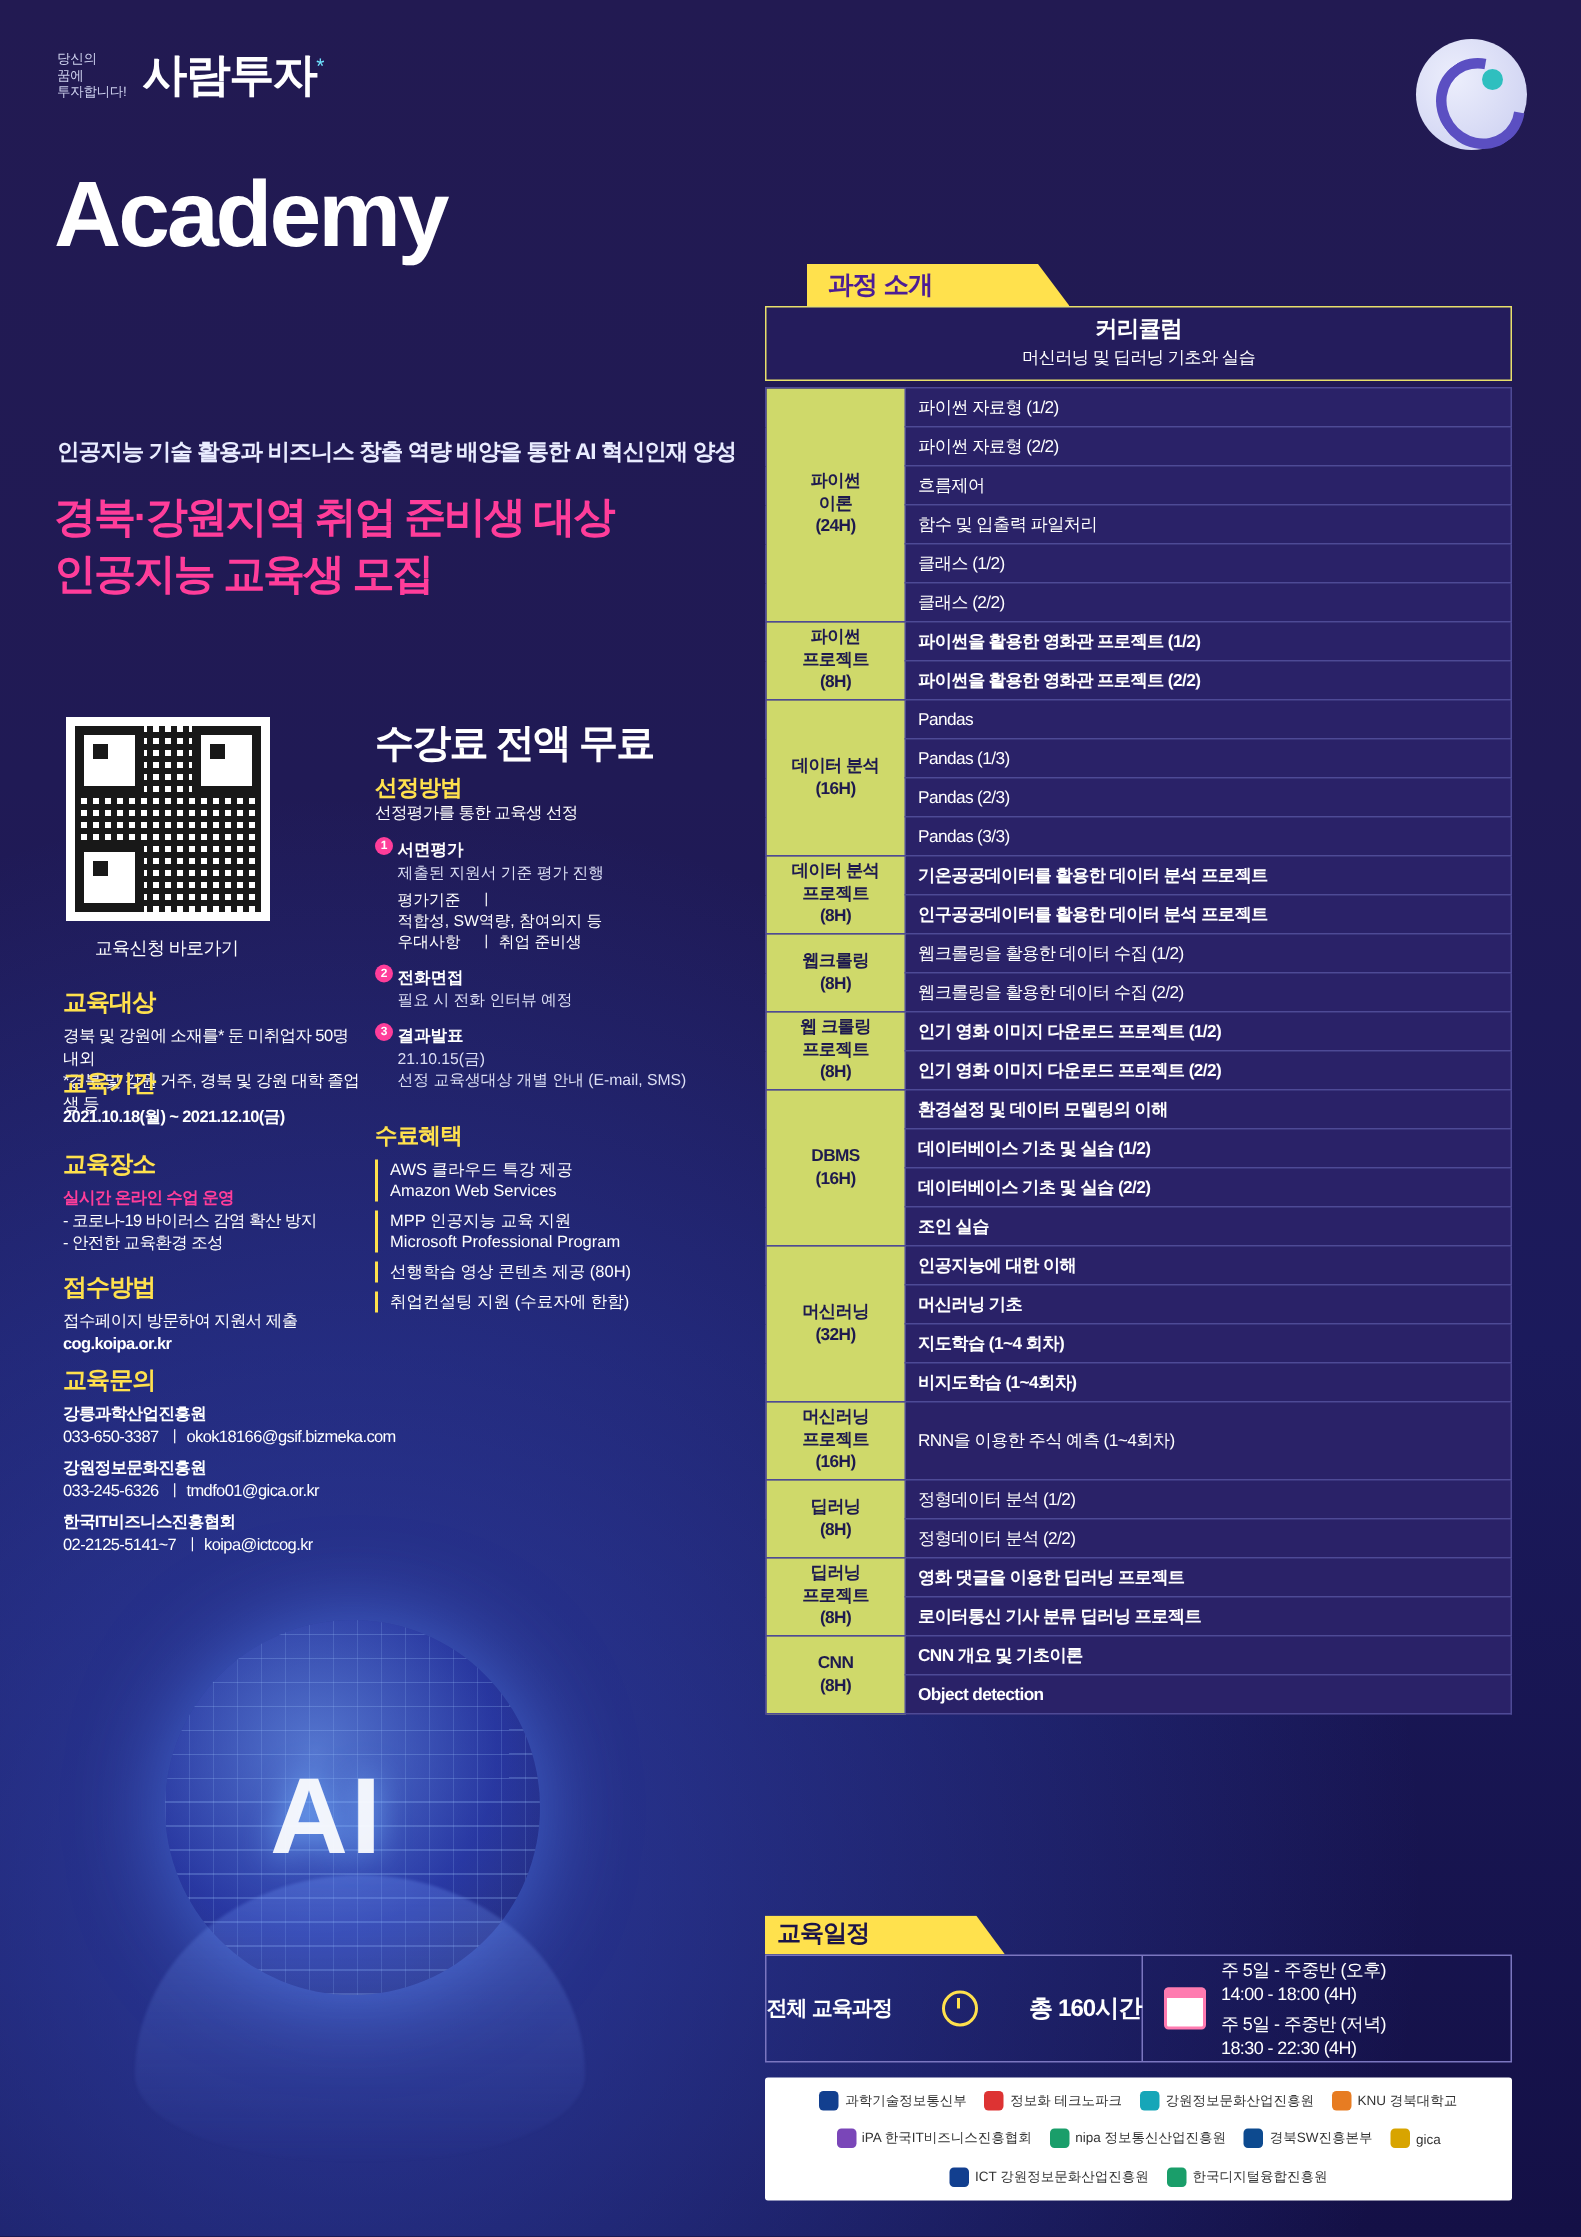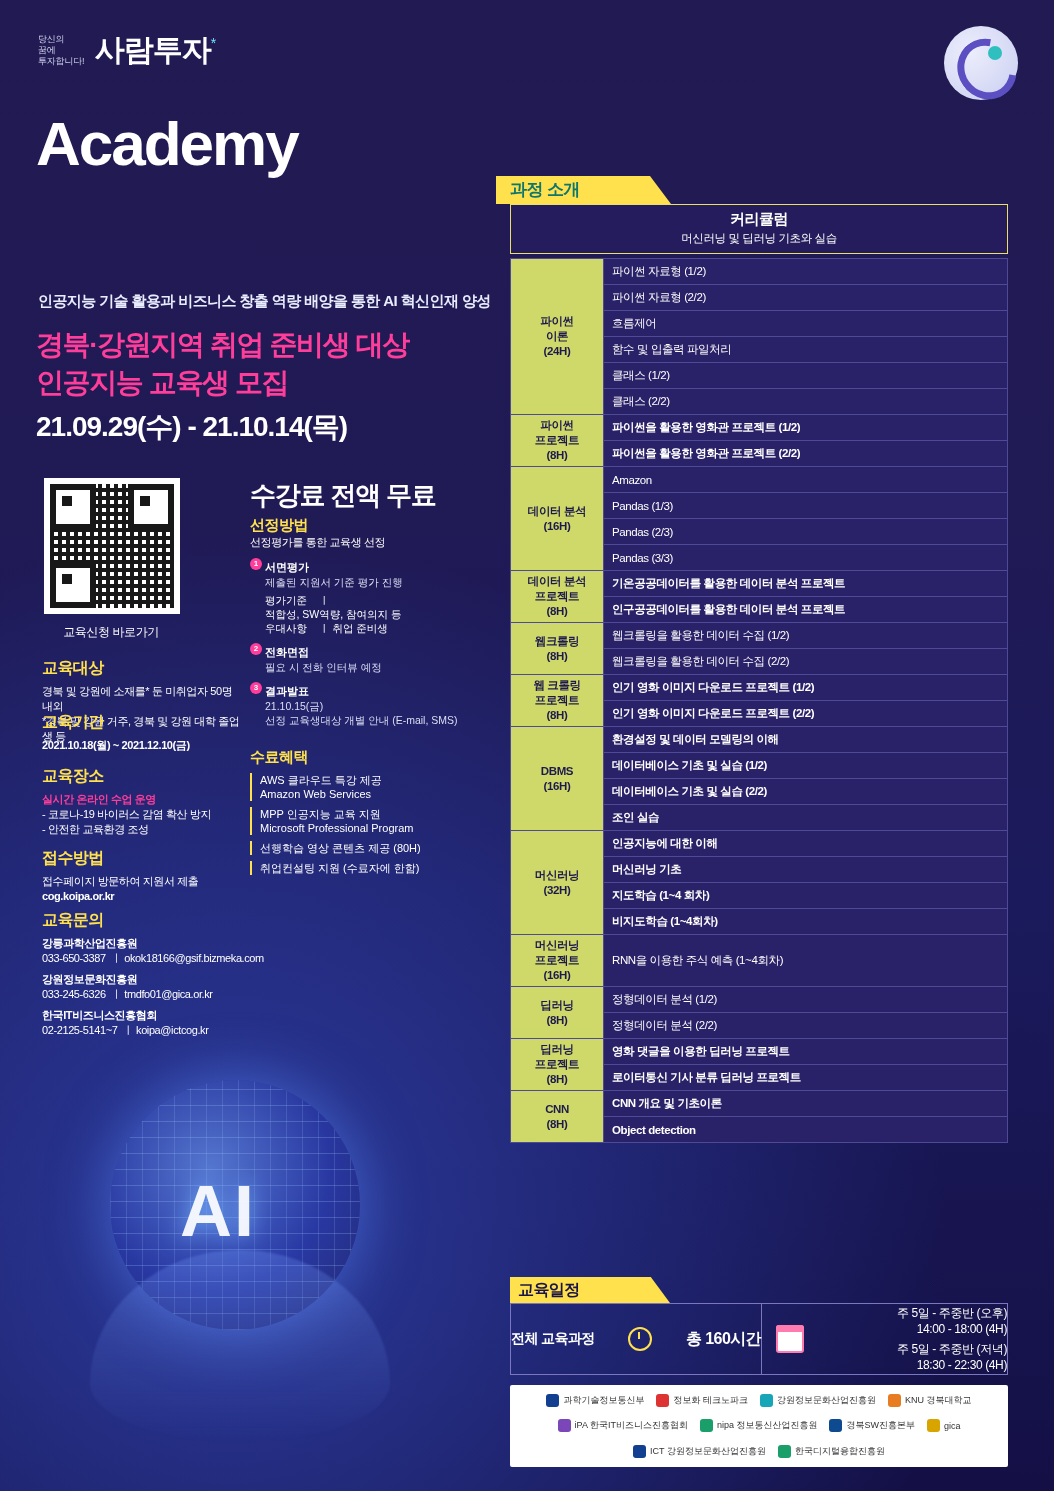--- a/index.html
+++ b/index.html
@@ -72,21 +72,21 @@
     background:linear-gradient(180deg,rgba(120,160,255,.28),rgba(40,50,160,.05));
     filter:blur(1px);}
 
   
   .logomark{position:absolute;right:36px;top:26px;width:74px;height:74px;border-radius:50%;
     background:radial-gradient(circle at 35% 35%,#eceefc,#c9cdf0);}
   .logomark .c{position:absolute;left:14px;top:12px;width:44px;height:48px;border:7px solid #5b4fc2;border-right-color:transparent;border-radius:50%;transform:rotate(-35deg);}
   .logomark .d{position:absolute;right:16px;top:20px;width:14px;height:14px;border-radius:50%;background:#2fbfbf;}
 
   
-  .tabhdr{position:absolute;left:496px;top:176px;width:175px;height:28px;background:#ffe14d;color:#0f766e;font-weight:bold;font-size:17px;
+  .tabhdr{position:absolute;left:538px;top:176px;width:175px;height:28px;background:#ffe14d;color:#4c1d95;font-weight:bold;font-size:17px;
     line-height:28px;padding-left:14px;box-sizing:border-box;letter-spacing:-.6px;
     clip-path:polygon(0 0,88% 0,100% 100%,0% 100%);}
   .curbox{position:absolute;left:510px;top:204px;width:498px;}
   .curtitle{border:1px solid #e8e06a;background:#241c5c;text-align:center;padding:5px 0 7px;}
   .curtitle .t1{font-size:15px;font-weight:bold;color:#fff;letter-spacing:-.5px;}
   .curtitle .t2{font-size:11.5px;color:#fff;margin-top:2px;letter-spacing:-.4px;}
   table.cur{border-collapse:collapse;width:100%;margin-top:4px;}
   table.cur td{border:1px solid #4e4a96;font-size:11.5px;letter-spacing:-.4px;}
   td.cat{width:86px;background:#cfd96a;color:#1e1a4e;font-weight:bold;text-align:center;line-height:15px;padding:3px;}
   td.les{background:#2a2268;color:#fff;padding:4px 8px;height:17px;}
@@ -98,21 +98,21 @@
     clip-path:polygon(0 0,88% 0,100% 100%,0 100%);}
   .schbox{position:absolute;left:510px;top:1303px;width:498px;height:72px;border:1px solid #7b76c0;box-sizing:border-box;display:flex;align-items:center;}
   .schleft{width:250px;display:flex;align-items:center;justify-content:space-between;gap:8px;border-right:1px solid #7b76c0;height:100%;}
   .schleft .lbl{font-size:14px;font-weight:bold;letter-spacing:-.6px;}
   .schleft .hrs{font-size:16px;font-weight:bold;color:#fff;letter-spacing:-.6px;}
   .clock{width:20px;height:20px;border:2px solid #ffe14d;border-radius:50%;position:relative;}
   .clock:after{content:"";position:absolute;left:8px;top:3px;width:2px;height:7px;background:#ffe14d;}
   .schright{flex:1;display:flex;align-items:center;gap:10px;padding-left:14px;}
   .cal{width:24px;height:24px;border:2px solid #ff7bb0;border-radius:3px;position:relative;background:#fff;}
   .cal:before{content:"";position:absolute;left:-2px;right:-2px;top:-2px;height:7px;background:#ff7bb0;border-radius:3px 3px 0 0;}
-  .schright .txt{font-size:12px;line-height:16px;text-align:right;flex:1;letter-spacing:-.4px;}
+  .schright .txt{font-size:12px;line-height:16px;text-align:left;flex:1;letter-spacing:-.4px;}
 
   
   .footer{position:absolute;left:510px;top:1385px;width:498px;height:82px;background:#fff;border-radius:2px;}
   .flogos{display:flex;flex-wrap:wrap;align-items:center;justify-content:center;height:100%;padding:6px 10px;box-sizing:border-box;gap:6px 12px;text-align:center;}
   .flogo{display:flex;align-items:center;gap:4px;color:#333;font-size:9px;white-space:nowrap;}
   .fdot{width:13px;height:13px;border-radius:3px;background:#2f5fb0;display:inline-block;}
   .fdot.g{background:#1a9e6a;} .fdot.r{background:#d33;} .fdot.o{background:#e77c22;}
   .fdot.p{background:#7a46b8;} .fdot.c{background:#16a6b8;} .fdot.y{background:#d8a400;}
   .fdot.n{background:#123f8f;} .fdot.k{background:#0d4a8f;}
 </style>
@@ -139,21 +139,20 @@
     <span class="l2">Academy</span>
   </div>
 
   <div class="lead">인공지능 기술 활용과 비즈니스 창출 역량 배양을 통한 AI 혁신인재 양성</div>
 
   <div class="head-pink">
     <div>경북·강원지역 취업 준비생 대상</div>
     <div>인공지능 교육생 모집</div>
   </div>
 
-  <div class="dates">21.09.29(수) - 21.10.14(목)</div>
 
   <div class="qr">
     <div class="qr-grid">
       <span class="qr-eye" style="left:0;top:0">
           <i></i>
         </span>
       <span class="qr-eye" style="right:0;top:0">
           <i></i>
         </span>
       <span class="qr-eye" style="left:0;bottom:0">
@@ -302,21 +301,21 @@
 프로젝트
 (8H)</td>
             <td class="les b">파이썬을 활용한 영화관 프로젝트 (1/2)</td>
           </tr>
           <tr>
             <td class="les b">파이썬을 활용한 영화관 프로젝트 (2/2)</td>
           </tr>
           <tr>
             <td class="cat" rowspan="4" style="white-space: pre-line;">데이터 분석
 (16H)</td>
-            <td class="les">Amazon</td>
+            <td class="les">Pandas</td>
           </tr>
           <tr>
             <td class="les">Pandas (1/3)</td>
           </tr>
           <tr>
             <td class="les">Pandas (2/3)</td>
           </tr>
           <tr>
             <td class="les">Pandas (3/3)</td>
           </tr>

